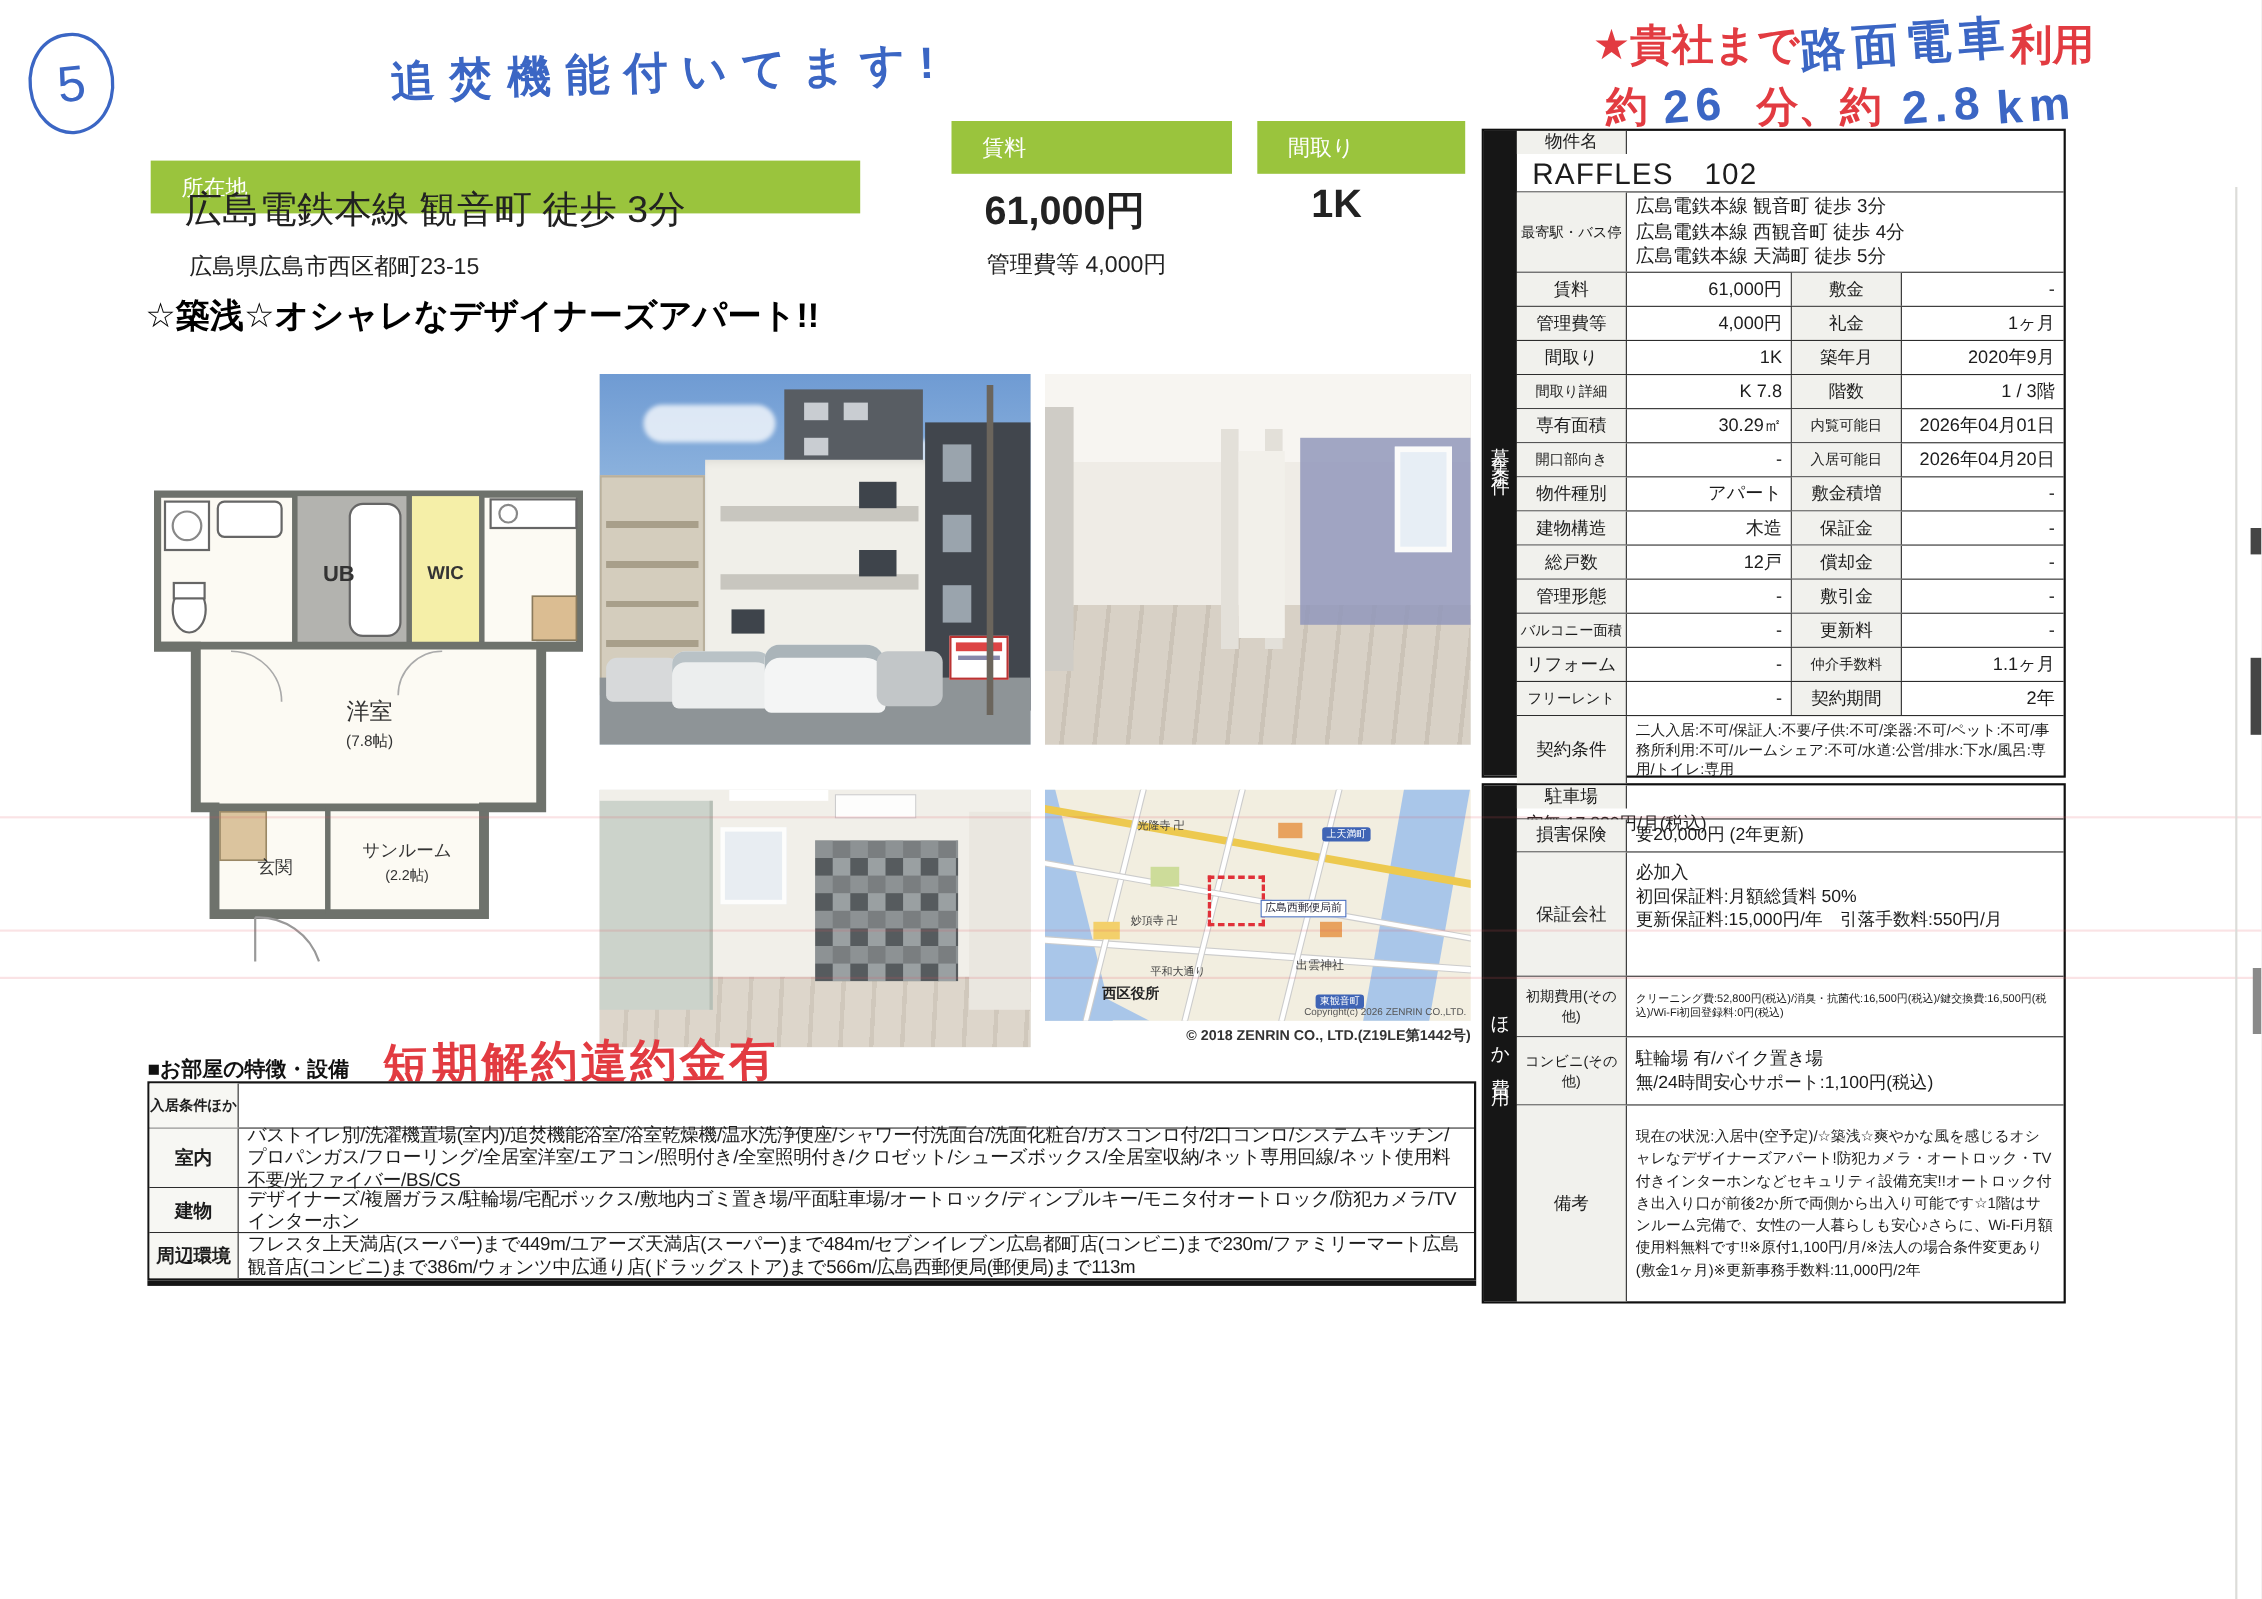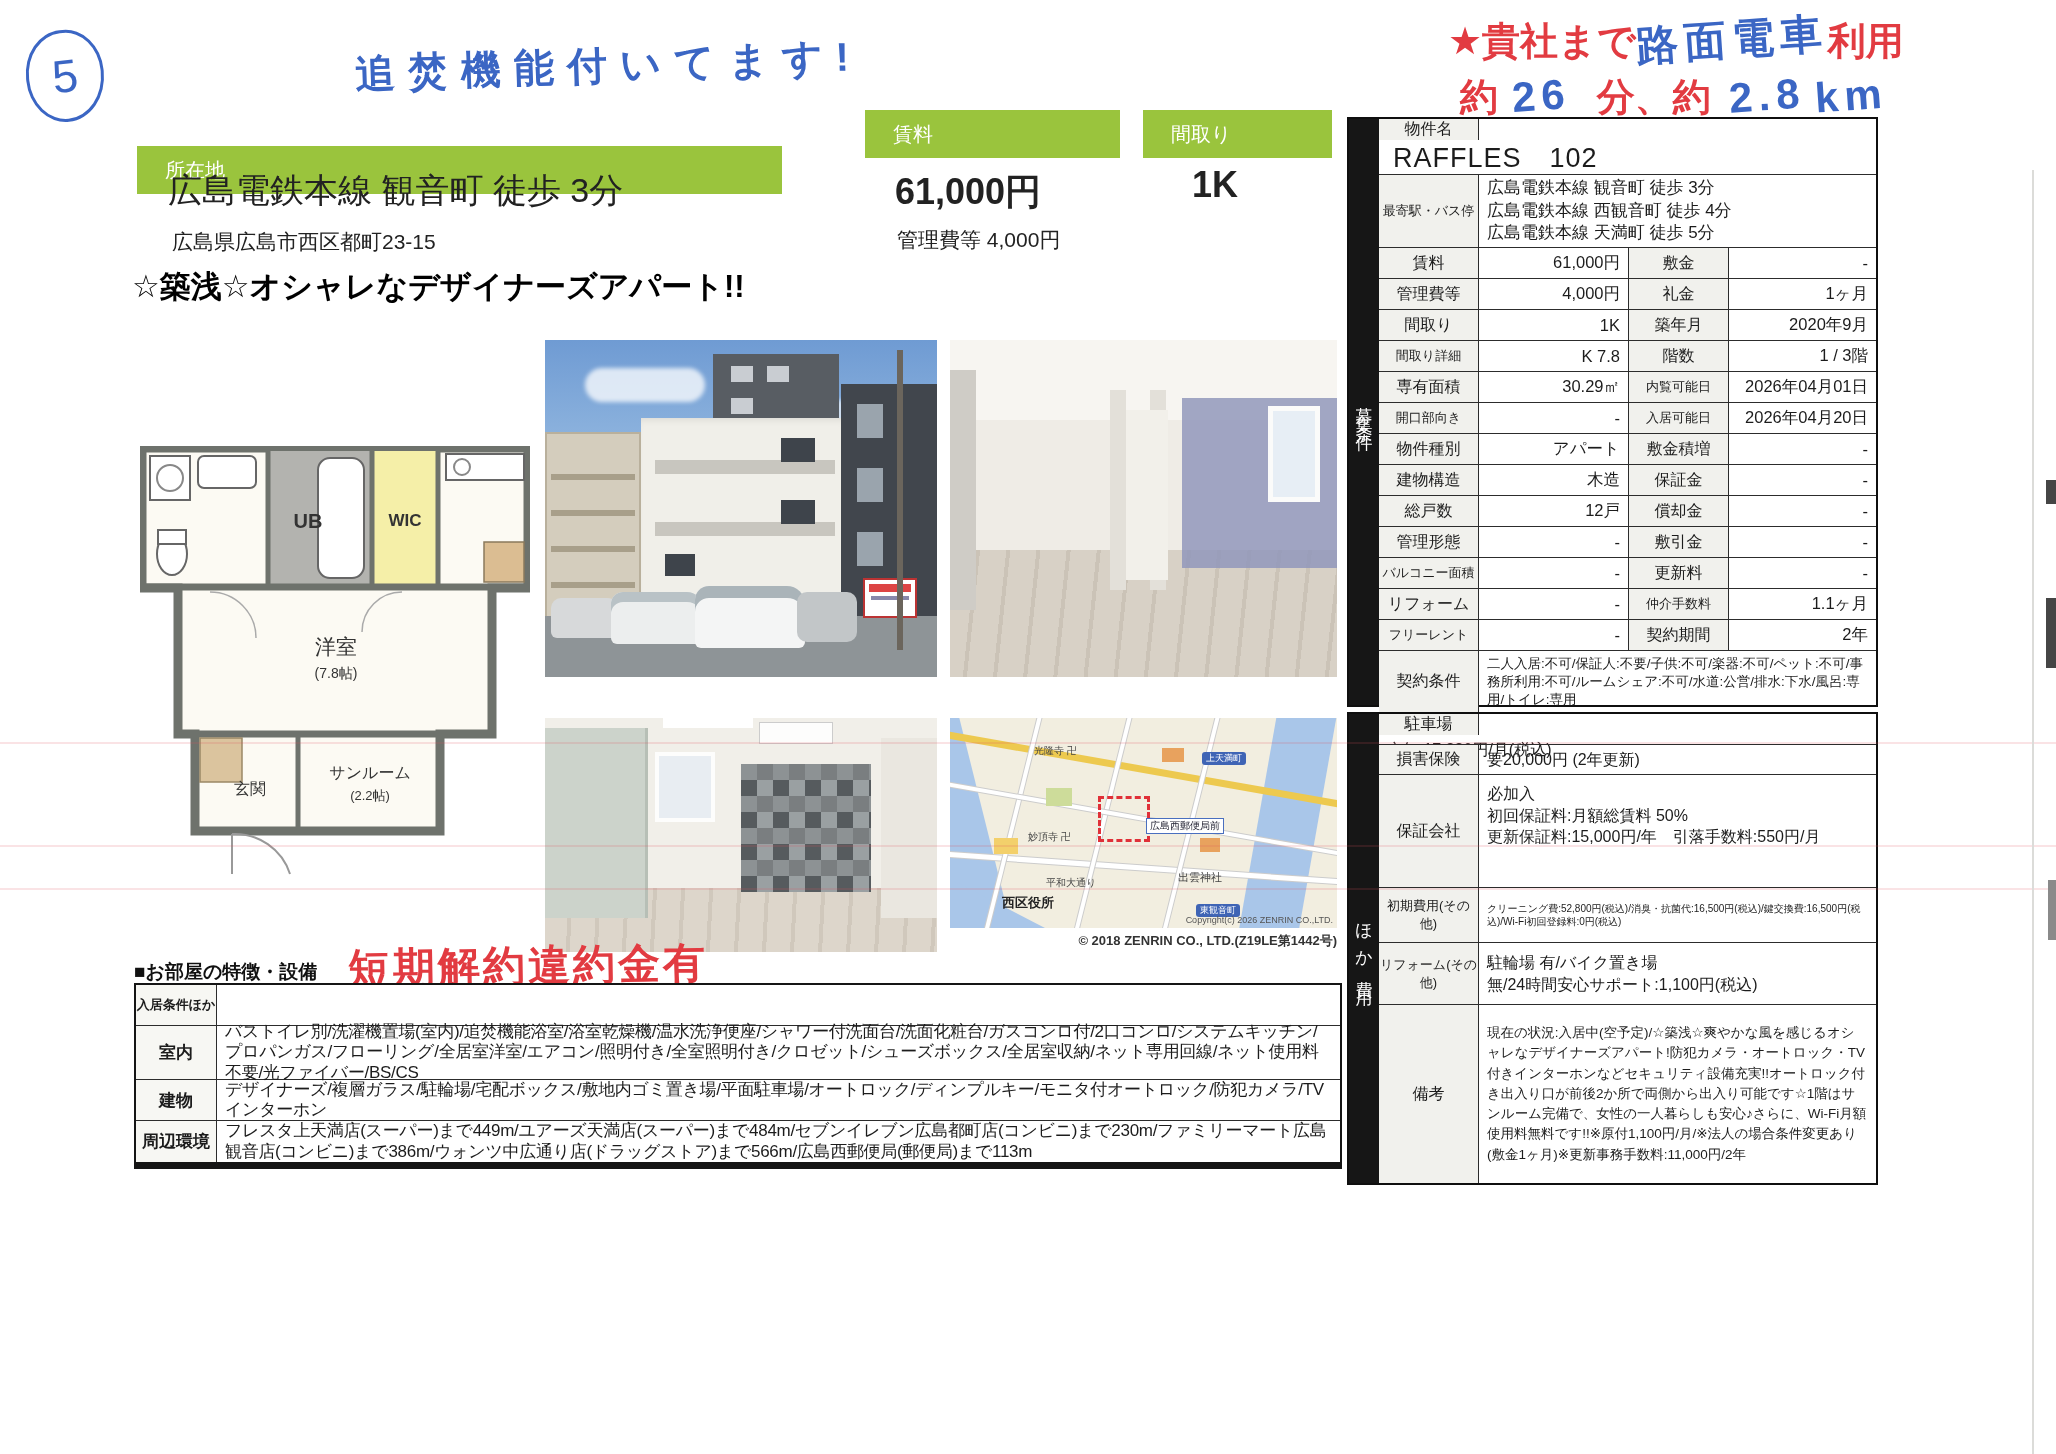--- a/index.html
+++ b/index.html
@@ -355,21 +355,21 @@
           <div class="dl w1">保証会社</div>
           <div class="dv v2 txt" style="align-items:flex-start;padding-top:8px;">必加入
 初回保証料:月額総賃料 50%
 更新保証料:15,000円/年　引落手数料:550円/月</div>
         </div>
         <div class="drow" style="height:55px;">
           <div class="dl w1 small-lbl">初期費用(その他)</div>
           <div class="dv v2 txt" style="font-size:10px;line-height:1.35;">クリーニング費:52,800円(税込)/消臭・抗菌代:16,500円(税込)/鍵交換費:16,500円(税込)/Wi-Fi初回登録料:0円(税込)</div>
         </div>
         <div class="drow" style="height:62px;">
-          <div class="dl w1 small-lbl">リフォーム(その他)</div>
+          <div class="dl w1 small-lbl">コンビニ(その他)</div>
           <div class="dv v2 txt">駐輪場 有/バイク置き場
 無/24時間安心サポート:1,100円(税込)</div>
         </div>
         <div class="drow" style="flex:1;">
           <div class="dl w1">備考</div>
           <div class="dv v2 txt biko-val">現在の状況:入居中(空予定)/☆築浅☆爽やかな風を感じるオシャレなデザイナーズアパート!防犯カメラ・オートロック・TV付きインターホンなどセキュリティ設備充実!!オートロック付き出入り口が前後2か所で両側から出入り可能です☆1階はサンルーム完備で、女性の一人暮らしも安心♪さらに、Wi-Fi月額使用料無料です!!※原付1,100円/月/※法人の場合条件変更あり(敷金1ヶ月)※更新事務手数料:11,000円/2年</div>
         </div>
       </div>
     </div>
   </div>

